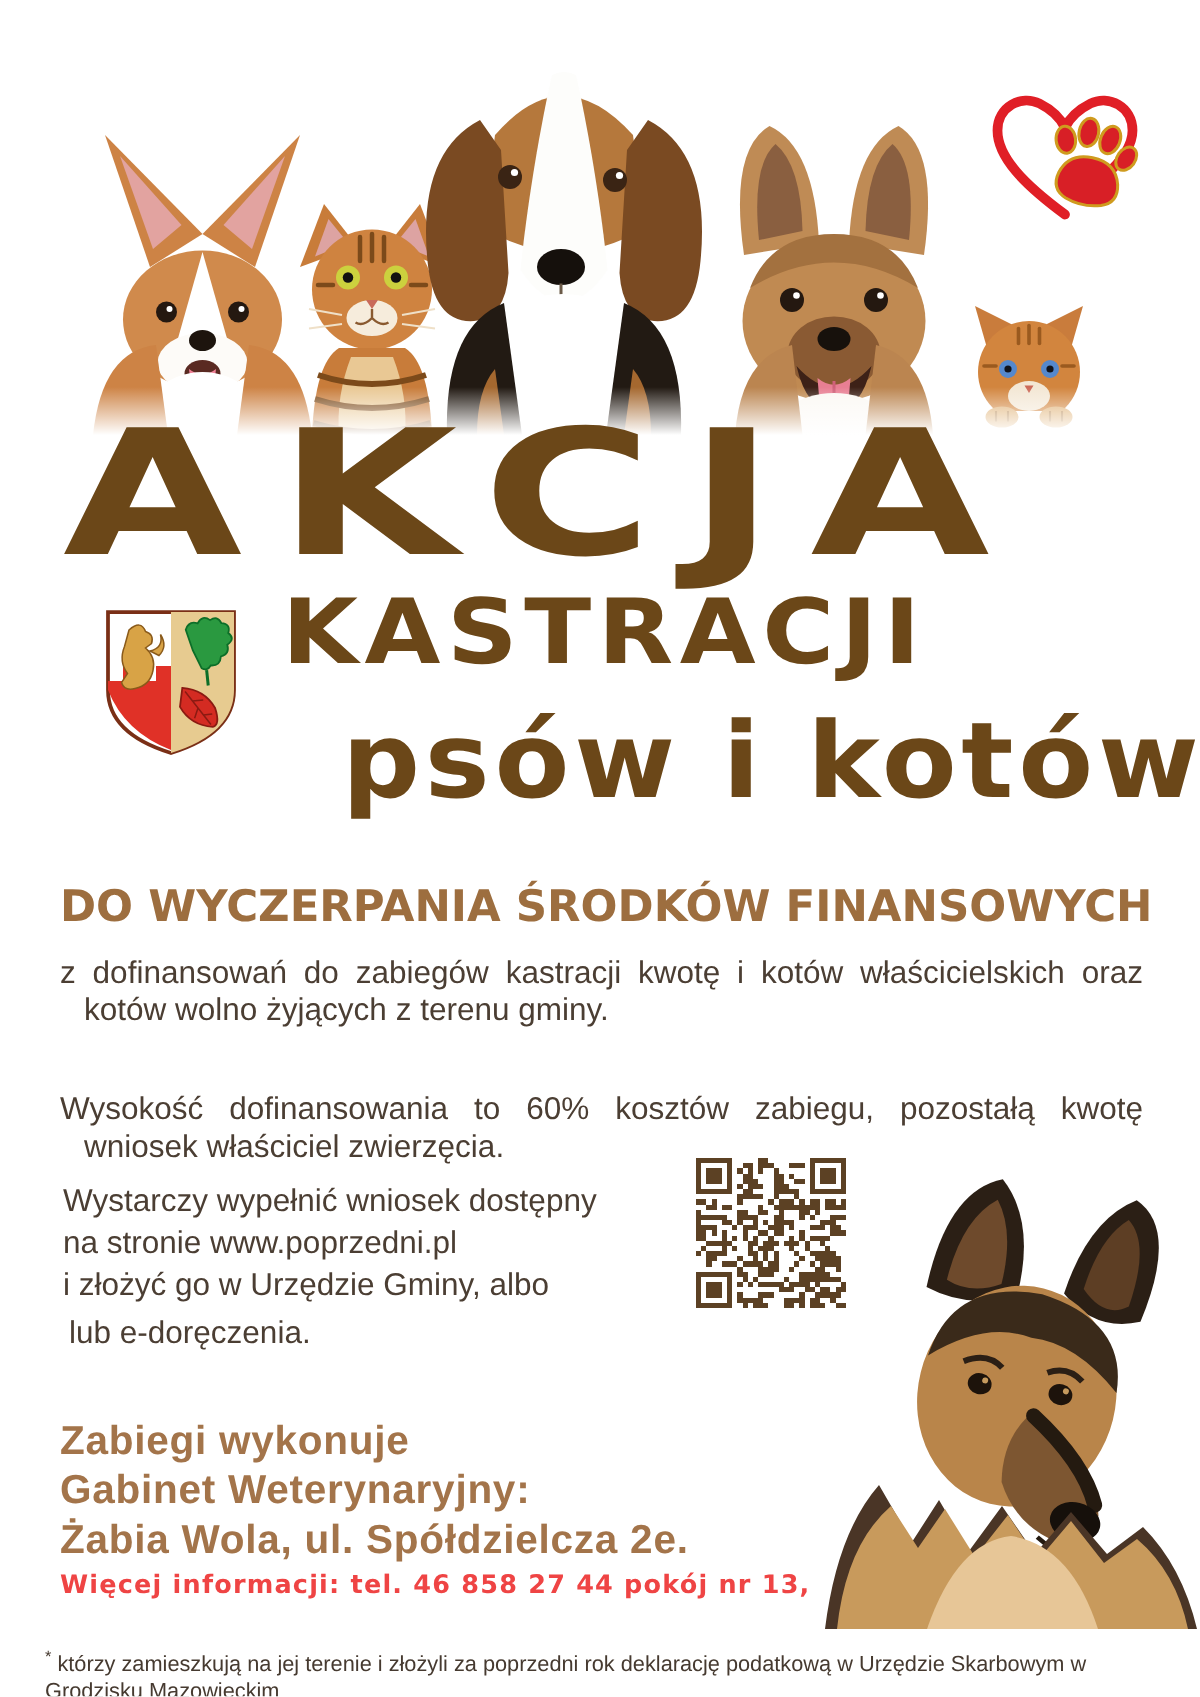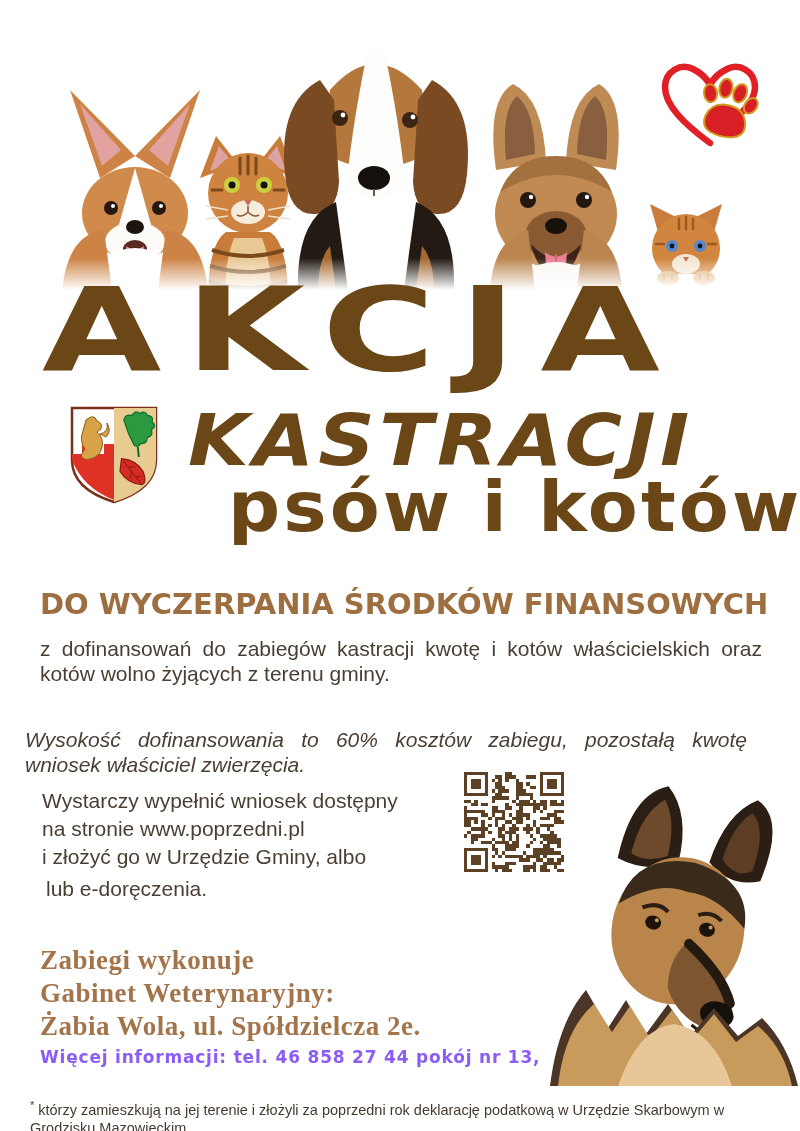--- a/index.html
+++ b/index.html
@@ -6,25 +6,25 @@
   #poster{position:relative;width:800px;height:1131px;background:#ffffff;overflow:hidden;
           font-family:"Liberation Sans",sans-serif;}
   .abs{position:absolute;}
   .head{font-family:"DejaVu Sans",sans-serif;font-weight:bold;line-height:1;white-space:nowrap;}
   .sx{display:inline-block;transform-origin:0 50%;}
   .dark{color:#6b4718;}
   .tan{color:#a97a4e;}
   .mid{color:#9d6e3f;}
   .body-txt{color:#4b3e33;font-size:21px;line-height:25px;}
   .jl{display:block;text-align:justify;text-align-last:justify;}
-  .jlast{display:block;text-align:left;}
+  .jlast{display:block;text-align:left;margin-left:16px;}
   .line{display:block;}
-  .vet{font-family:Liberation Serif, serif;font-weight:bold;color:#a3744a;
+  .vet{font-family:Liberation Sans, sans-serif;font-weight:bold;color:#a3744a;
        font-size:27px;line-height:33px;letter-spacing:.5px;}
-  .contact{font-family:"DejaVu Sans",sans-serif;font-weight:bold;color:#8b5cf6;
+  .contact{font-family:"DejaVu Sans",sans-serif;font-weight:bold;color:#ef4444;
        font-size:17px;line-height:22px;letter-spacing:.8px;}
   .footnote{color:#463a30;font-size:14.5px;line-height:18px;}
   .footnote sup{font-size:11px;}
   .footnote .ft{margin-left:4px;}
   svg{display:block;}
 </style>
 </head>
 <body>
 
 <div id="poster">
@@ -184,38 +184,38 @@
     <g transform="translate(67,31) rotate(-35)">
       <path d="M0,-16 q5,-4 9,1 q6,-3 8,3 q6,0 5,6 q5,4 0,8 q2,6 -5,6 q-2,6 -8,4 q-4,5 -9,1 q-4,2 -6,-2 l2,-13 Z" fill="#2a9940" stroke="#0c6e28" stroke-width="1.2"></path>
       <path d="M-4,14 l-5,9" stroke="#0c6e28" stroke-width="2"></path>
     </g>
     <g transform="translate(66,70) rotate(-38)">
       <path d="M0,-17 Q11,-7 9,7 Q5,18 0,16 Q-11,6 -9,-8 Z" fill="#d42b22" stroke="#8a1a12" stroke-width="1.2"></path>
       <path d="M0,-14 L0,14 M0,-6 l6,4 M0,0 l-6,4 M0,6 l5,3" stroke="#8a1a12" stroke-width="1" fill="none"></path>
     </g>
   </svg>
 
-  <div class="abs head dark" style="left:188px;top:404px;font-size:72px;letter-spacing:4px;font-style:italic;">
+  <div class="abs head dark" style="left:188px;top:392px;font-size:60px;letter-spacing:4px;">
     <span class="sx" style="transform:scaleX(1.09);">KASTRACJI</span>
   </div>
   <div class="abs head dark" style="left:228px;top:472px;font-size:70px;letter-spacing:3px;">
     <span class="sx" style="transform:scaleX(1.04);">psów i kotów</span>
   </div>
 
 
   <div class="abs head mid" style="left:40px;top:590px;width:722px;font-size:29px;">
     <span>DO WYCZERPANIA ŚRODKÓW FINANSOWYCH</span>
   </div>
 
   <div class="abs body-txt" style="left:40px;top:636px;width:722px;">
     <span class="jl">z dofinansowań do zabiegów kastracji kwotę i kotów właścicielskich oraz</span>
     <span class="jlast">kotów wolno żyjących z terenu gminy.</span>
   </div>
 
-  <div class="abs body-txt" style="left:25px;top:727px;width:722px;font-style:italic;">
+  <div class="abs body-txt" style="left:40px;top:727px;width:722px;">
     <span class="jl">Wysokość dofinansowania to 60% kosztów zabiegu, pozostałą kwotę</span>
     <span class="jlast">wniosek właściciel zwierzęcia.</span>
   </div>
 
   <div class="abs body-txt" style="left:42px;top:787px;width:420px;line-height:28px;">
     <span class="line">Wystarczy wypełnić wniosek dostępny</span>
     <span class="line">na stronie www.poprzedni.pl</span>
     <span class="line">i złożyć go w Urzędzie Gminy, albo</span>
   </div>
 

